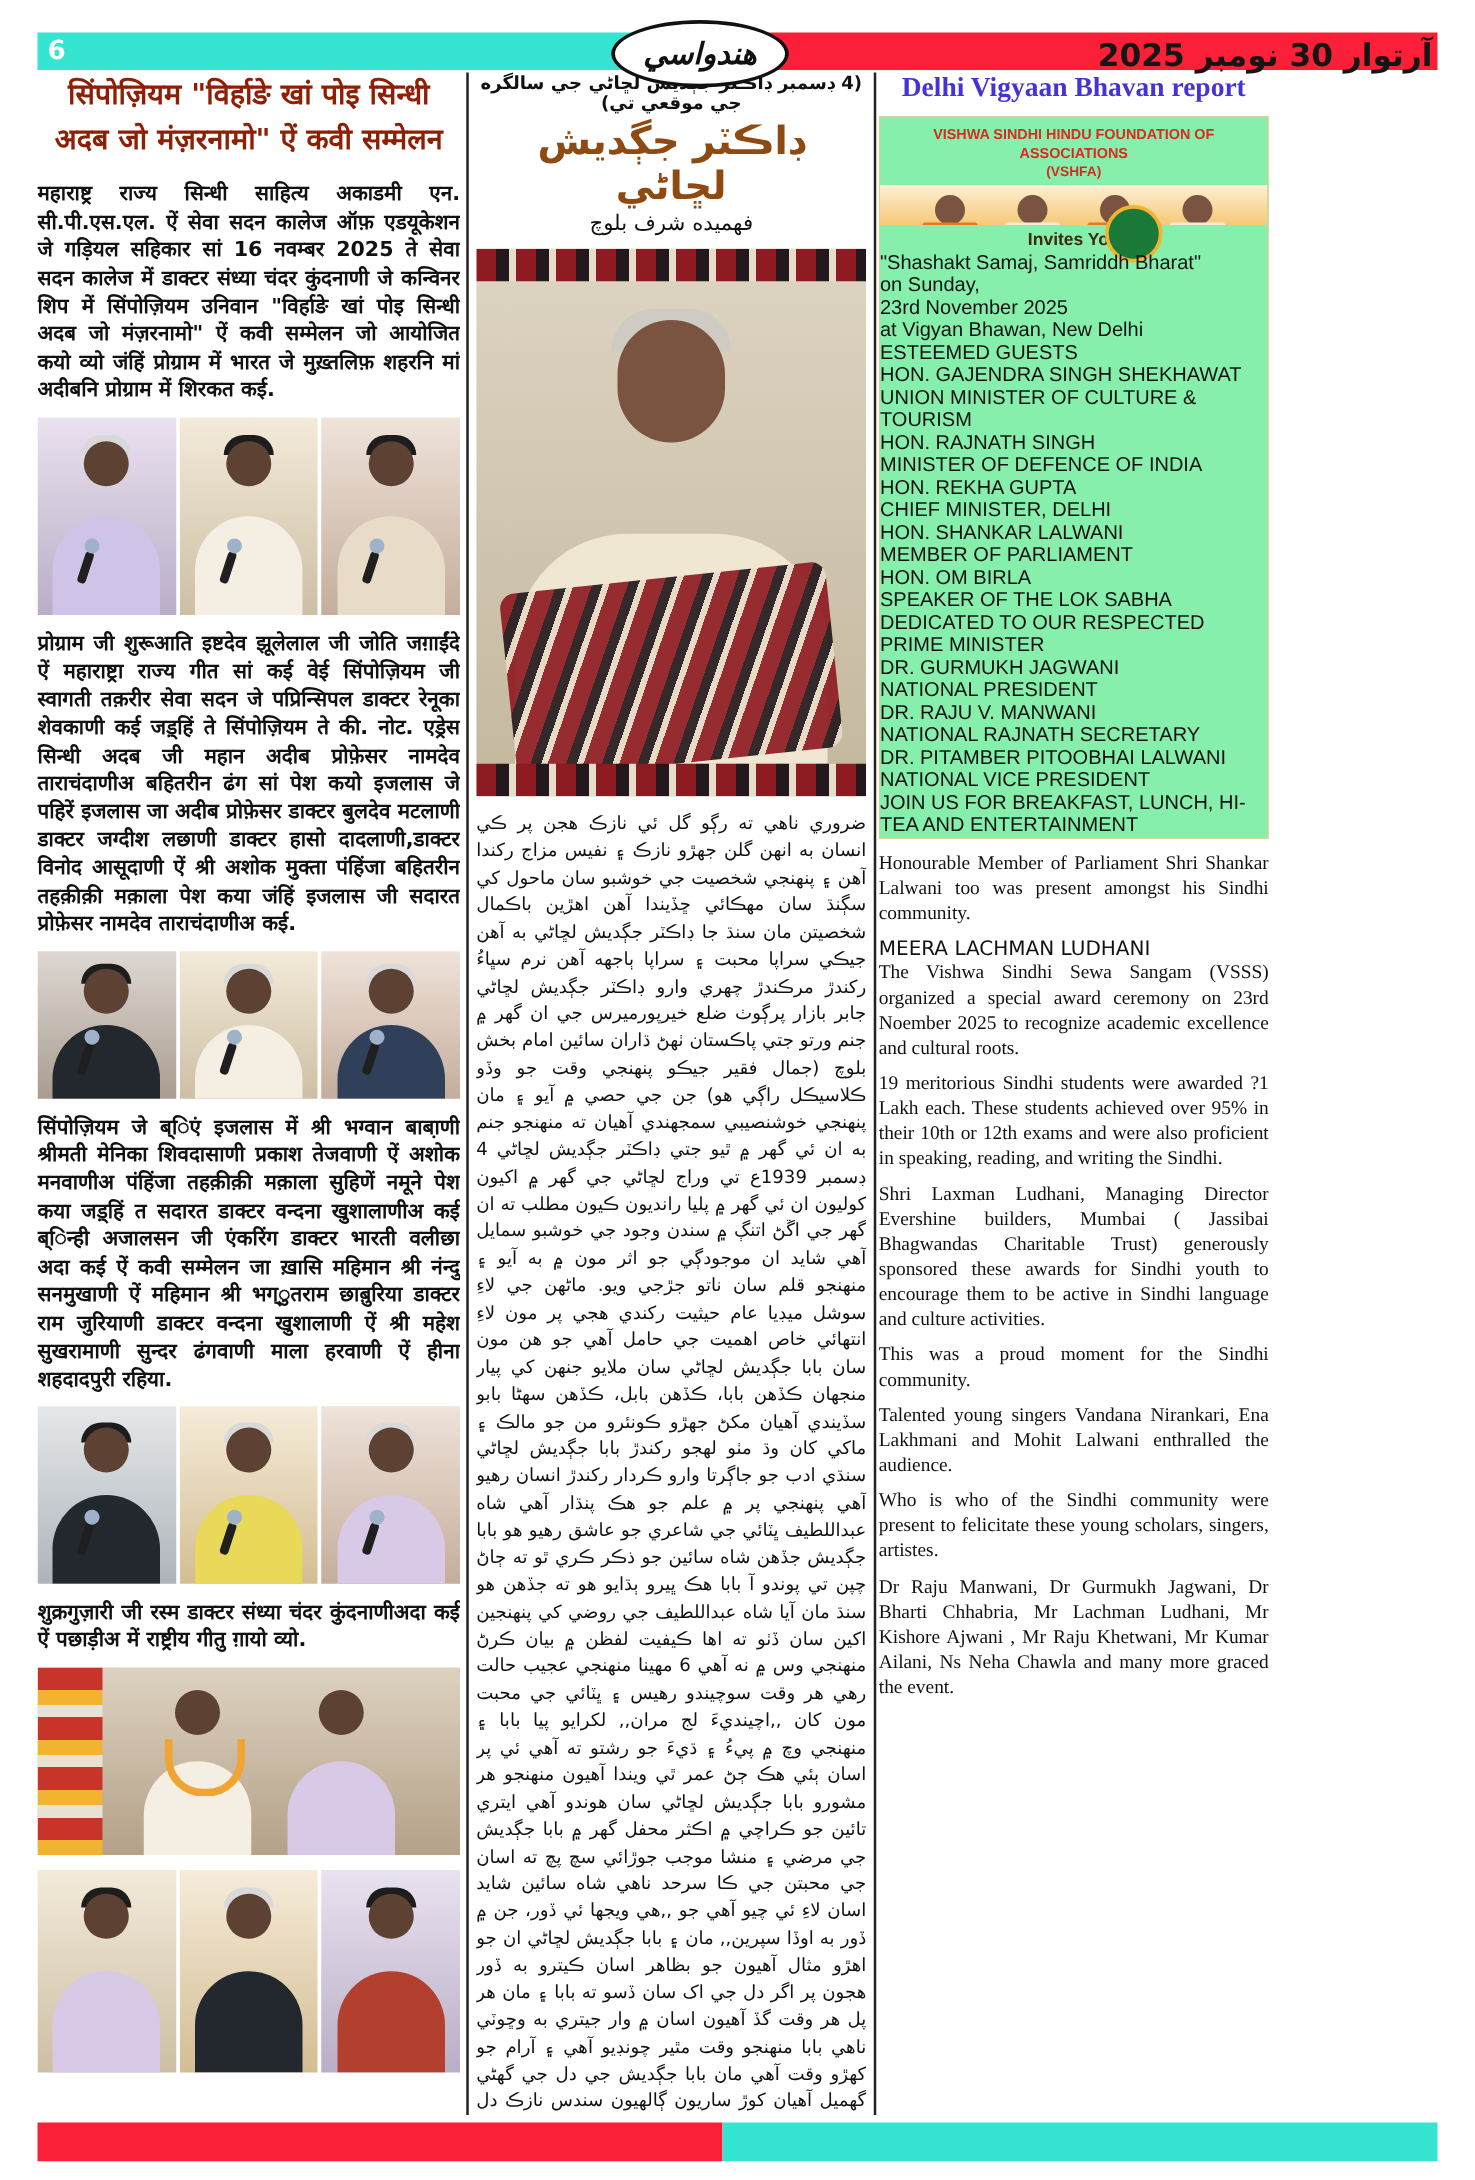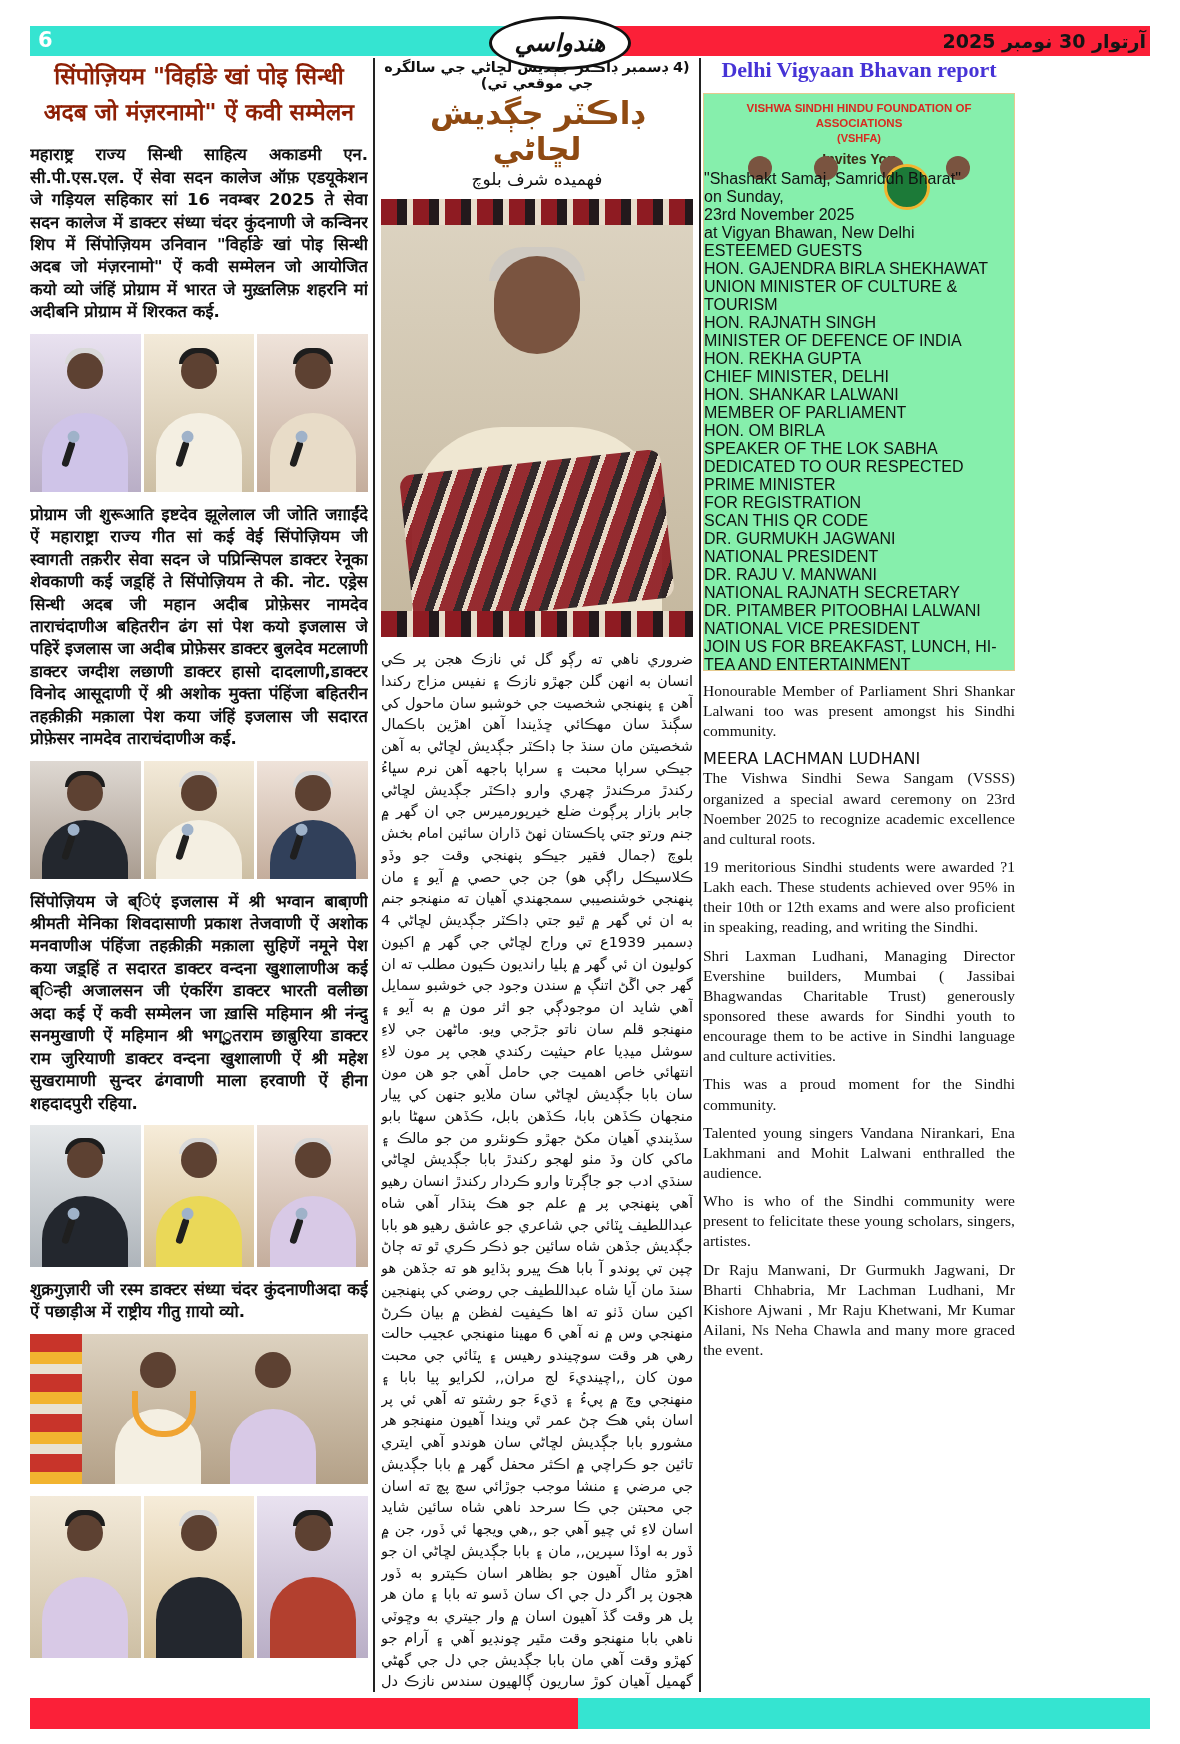--- a/index.html
+++ b/index.html
@@ -7,21 +7,21 @@
         font-family:"DejaVu Sans",sans-serif;color:#111;}
 
   
   .bar{position:absolute;height:30px;top:26px;}
   .bar.cyan{left:30px;width:532px;background:#35e4d1;}
   .bar.red{left:562px;width:588px;background:#fb2038;}
   .page-num{position:absolute;left:38px;top:28px;color:#fff;font-weight:bold;font-size:21px;z-index:3;}
   .logo-oval{position:absolute;left:489px;top:16px;width:136px;height:48px;background:#fff;
              border:3px solid #111;border-radius:50%;display:flex;align-items:center;justify-content:center;z-index:4;}
   .logo-oval span{font-weight:bold;font-size:24px;font-style:italic;color:#111;direction:rtl;}
-  .hdr-date{position:absolute;right:34px;top:30px;font-weight:bold;font-size:19px;color:#151515;direction:rtl;z-index:3;}
+  .hdr-date{position:absolute;right:34px;top:30px;font-weight:bold;font-size:25px;color:#151515;direction:rtl;z-index:3;}
   .foot{position:absolute;top:1698px;height:31px;}
   .foot.red{left:30px;width:548px;background:#fb2038;}
   .foot.cyan{left:578px;width:572px;background:#35e4d1;}
 
   
   .vline{position:absolute;top:58px;width:1.5px;height:1634px;background:#222;}
   .vline.v1{left:373px;}
   .vline.v2{left:699px;}
 
   
@@ -283,21 +283,21 @@
         <div class="po-when">
           <span>on Sunday,</span><br>
           <span>23rd November 2025</span><br>
           <span>at Vigyan Bhawan, New Delhi</span>
         </div>
         <span class="po-pill">ESTEEMED GUESTS</span>
       </div>
       <div class="po-guests">
         <div class="guest">
           <div class="gphoto"></div>
-          <div class="gname">HON. GAJENDRA BIRLA SHEKHAWAT</div>
+          <div class="gname">HON. GAJENDRA SINGH SHEKHAWAT</div>
           <div class="gtitle">UNION MINISTER OF CULTURE &amp; TOURISM</div>
         </div>
         <div class="guest">
           <div class="gphoto"></div>
           <div class="gname">HON. RAJNATH SINGH</div>
           <div class="gtitle">MINISTER OF DEFENCE OF INDIA</div>
         </div>
         <div class="guest">
           <div class="gphoto"></div>
           <div class="gname">HON. REKHA GUPTA</div>
@@ -309,25 +309,20 @@
           <div class="gtitle">MEMBER OF PARLIAMENT</div>
         </div>
         <div class="guest">
           <div class="gphoto"></div>
           <div class="gname">HON. OM BIRLA</div>
           <div class="gtitle">SPEAKER OF THE LOK SABHA</div>
         </div>
       </div>
       <div class="po-dedi">DEDICATED TO OUR RESPECTED PRIME MINISTER</div>
       <div class="po-bottom">
-        <div class="regbox">
-          <div class="reg-label">FOR REGISTRATION</div>
-          <div class="qr"></div>
-          <div class="reg-label">SCAN THIS QR CODE</div>
-        </div>
         <div class="officials">
           <div class="off">
             <div class="gphoto"></div>
             <div class="gname">DR. GURMUKH JAGWANI</div>
             <div class="gtitle">NATIONAL PRESIDENT</div>
           </div>
           <div class="off">
             <div class="gphoto"></div>
             <div class="gname">DR. RAJU V. MANWANI</div>
             <div class="gtitle">NATIONAL RAJNATH SECRETARY</div>

